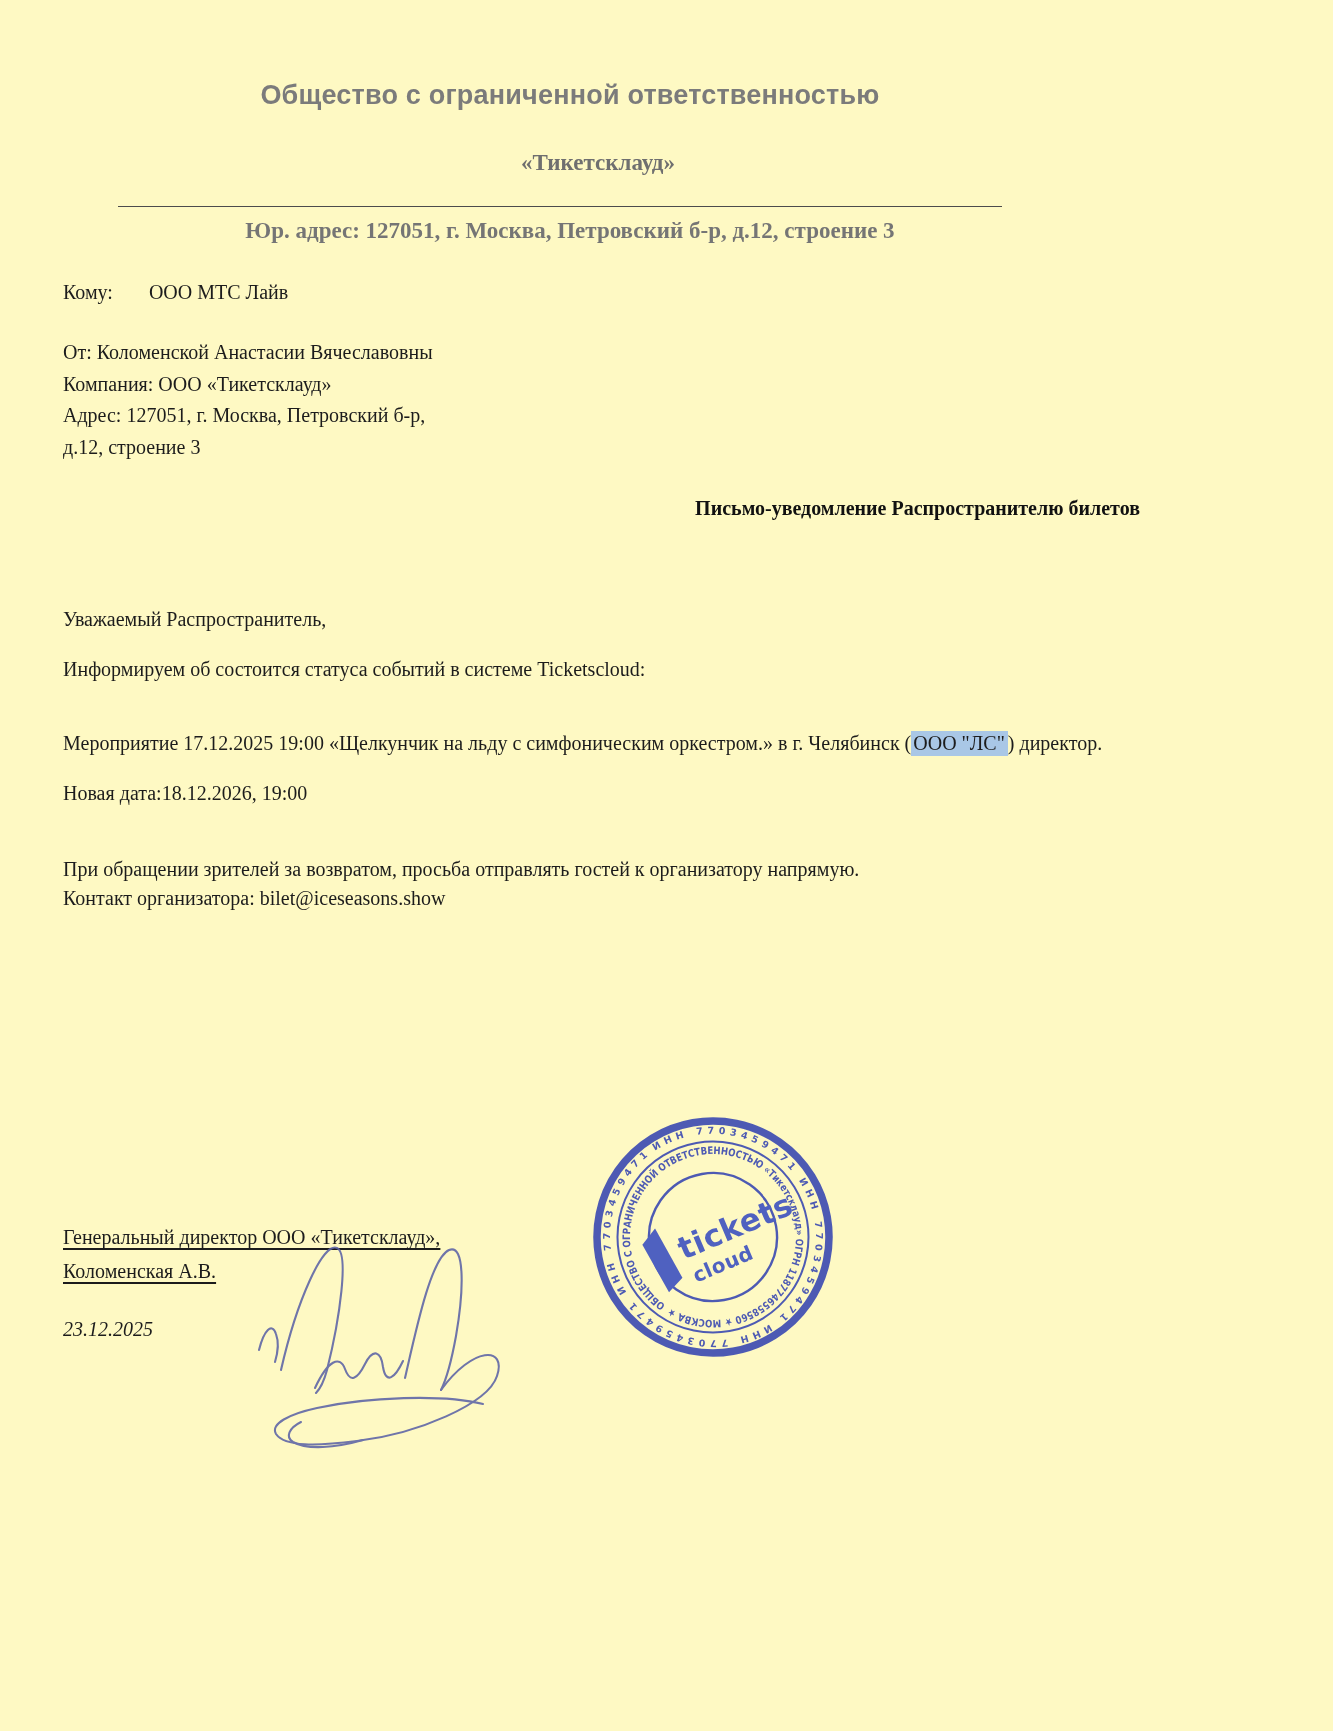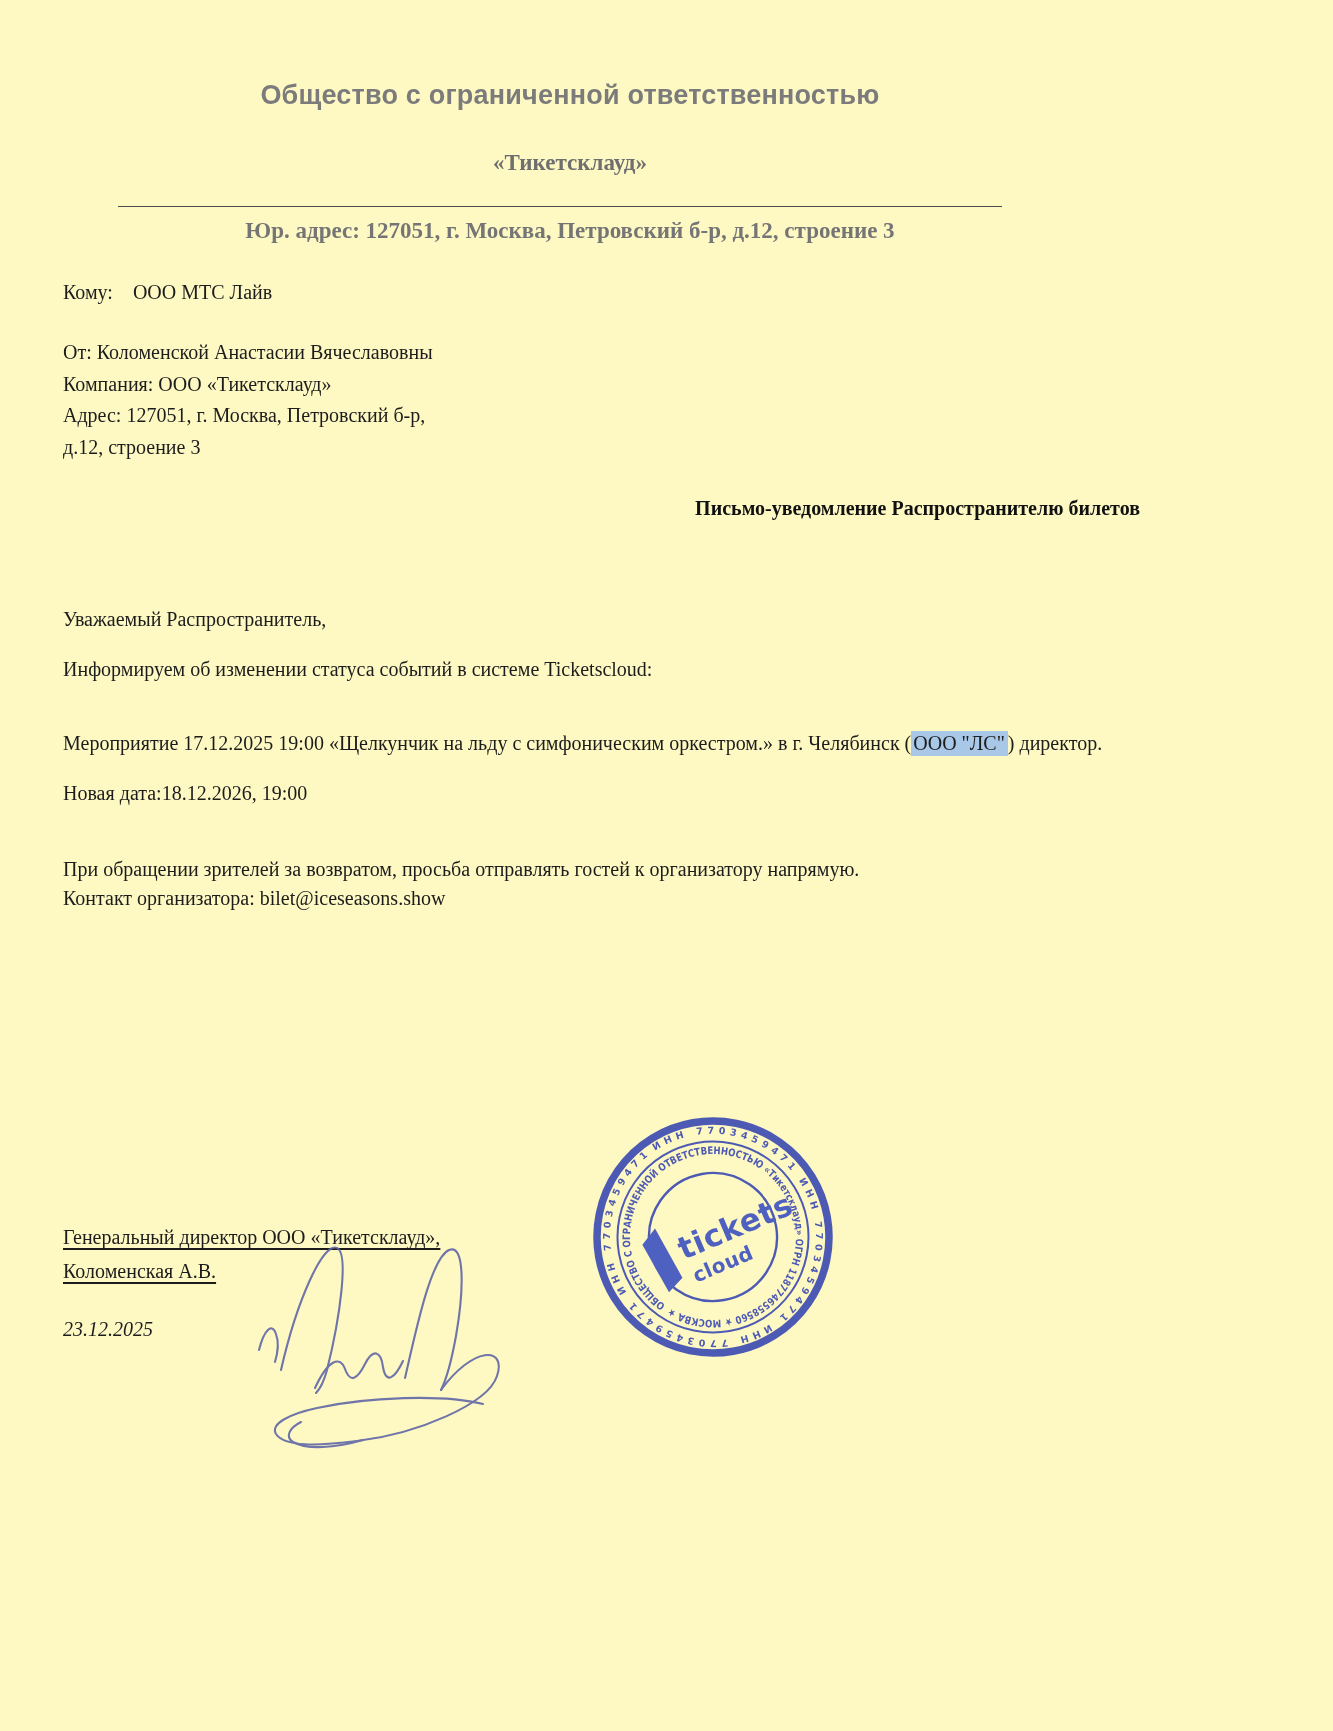--- a/index.html
+++ b/index.html
@@ -10,30 +10,30 @@
     font-family:"Liberation Serif", serif;
     color:#1c1c1c;
     overflow:hidden;
   }
   .abs{position:absolute;}
   .centered{left:0;width:1140px;text-align:center;}
   .hdr-sans{
     font-family:"Liberation Sans", sans-serif;
     font-weight:bold;color:#7b7b7b;font-size:27px;letter-spacing:.2px;
   }
-  .hdr-serif{font-weight:bold;color:#6f6f6f;font-size:23px;}
+  .hdr-serif{font-weight:bold;color:#6f6f6f;font-size:23px;padding-left:28px;}
   .hdr-addr{font-weight:bold;color:#757575;font-size:23px;}
   .rule{
     left:118px;width:884px;height:0;
     border-top:1.6px solid #4c4c4c;
   }
   .body-text{font-size:20px;white-space:nowrap;}
   .left-col{left:63px;}
   .title-line{font-weight:bold;font-size:20px;color:#111;text-align:right;}
-  .to-value{display:inline-block;margin-left:20px;}
+  .to-value{display:inline-block;margin-left:36px;}
   .hl{
     background:#a9c7e6;
     padding:1px 3px 2px 2px;
   }
   .underlined{text-decoration:underline;text-underline-offset:4px;}
   .date-italic{font-style:italic;}
   .sig-svg{left:245px;top:1228px;}
   .stamp-svg{left:588px;top:1112px;filter:blur(.35px);}
 </style>
 </head>
@@ -55,21 +55,21 @@
 
   <div class="abs left-col body-text" style="top:341px">От: Коломенской Анастасии Вячеславовны</div>
   <div class="abs left-col body-text" style="top:373px">Компания: ООО «Тикетсклауд»</div>
   <div class="abs left-col body-text" style="top:404px">Адрес: 127051, г. Москва, Петровский б-р,</div>
   <div class="abs left-col body-text" style="top:436px">д.12, строение 3</div>
 
   <div class="abs centered title-line" style="top:497px">Письмо-уведомление Распространителю билетов</div>
 
   <div class="abs left-col body-text" style="top:608px">Уважаемый Распространитель,</div>
 
-  <div class="abs left-col body-text" style="top:658px">Информируем об изменении статуса событий в системе Ticketscloud:</div>
+  <div class="abs left-col body-text" style="top:658px">Информируем об состоится статуса событий в системе Ticketscloud:</div>
 
   <div class="abs left-col body-text" style="top:732px">
     <span>Мероприятие 17.12.2025 19:00 «Щелкунчик на льду с симфоническим оркестром.» в г. Челябинск (</span><span class="hl">ООО "ЛС"</span><span>) директор.</span>
   </div>
 
   <div class="abs left-col body-text" style="top:782px">Новая дата:18.12.2026, 19:00</div>
 
   <div class="abs left-col body-text" style="top:858px">При обращении зрителей за возвратом, просьба отправлять гостей к организатору напрямую.</div>
   <div class="abs left-col body-text" style="top:887px">Контакт организатора: bilet@iceseasons.show</div>
 

